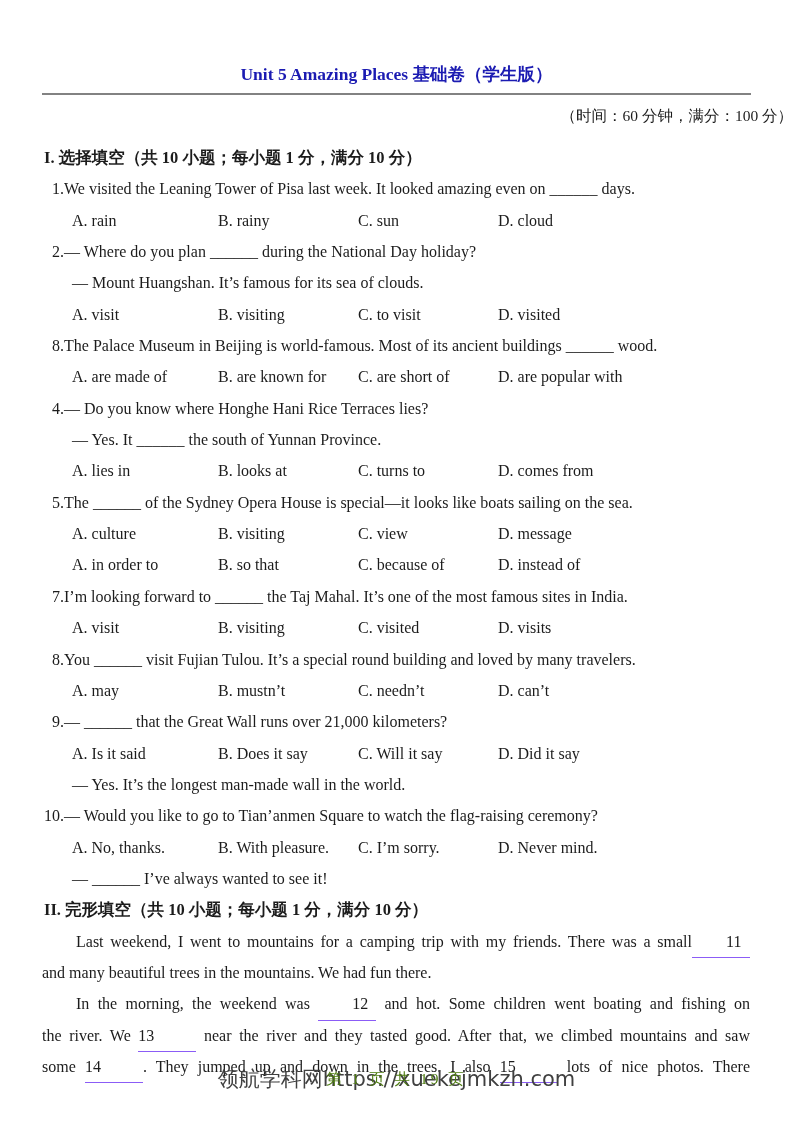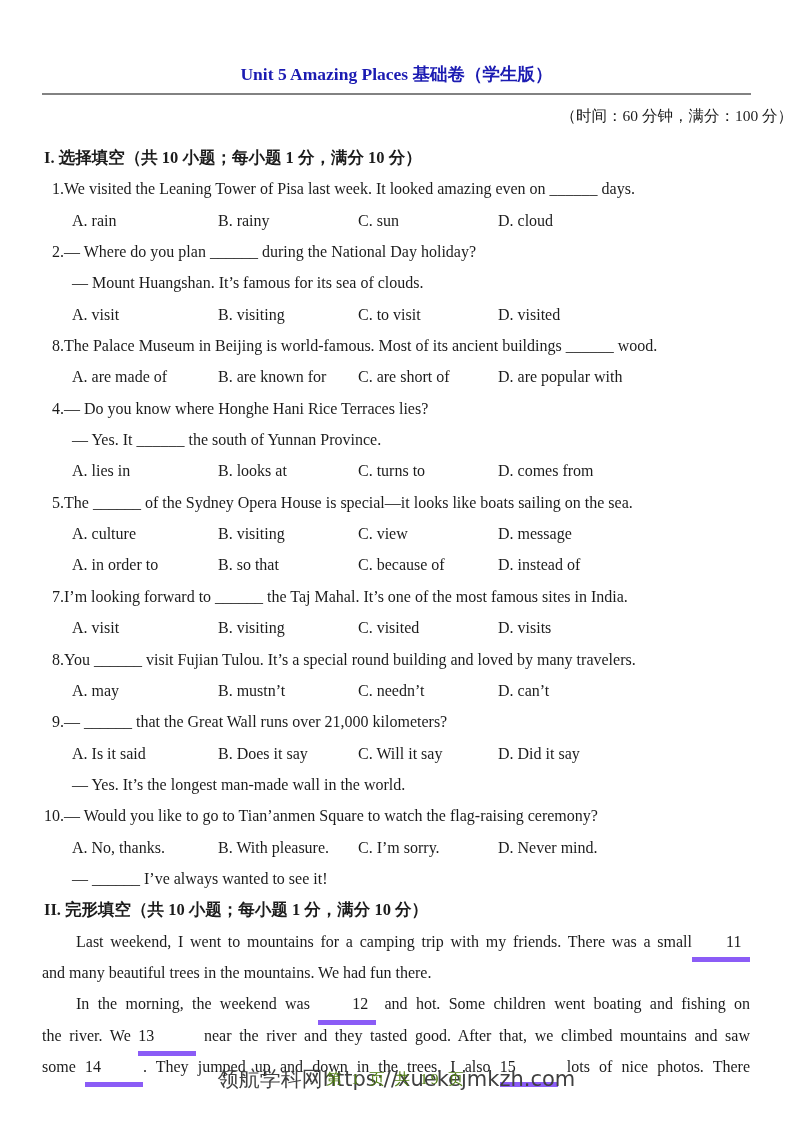--- a/index.html
+++ b/index.html
@@ -33,21 +33,21 @@
   .options{padding-left:72px;}
   .opt{display:inline-block;}
   .opt-a{width:146px;}
   .opt-b{width:140px;}
   .opt-c{width:140px;}
   .passage-line{margin-left:42px;width:708px;}
   .jl{text-align:justify;text-align-last:justify;}
   .ind{text-indent:34px;}
   .blank{
     display:inline-block;min-width:58px;text-align:right;
-    border-bottom:5px solid #8b5cf6;
+    border-bottom:1px solid #8b5cf6;
   }
   .footer{position:absolute;left:0;top:1062px;width:793px;height:34px;}
   .watermark{
     position:absolute;left:50%;top:3px;transform:translateX(-50%);
     color:#404040;font-family:"DejaVu Sans", sans-serif;
     font-size:21px;white-space:nowrap;z-index:1;
   }
   .pagenum{
     position:absolute;left:50%;top:7px;transform:translateX(-50%);
     color:#4d7c0f;font-size:15.5px;letter-spacing:3px;

